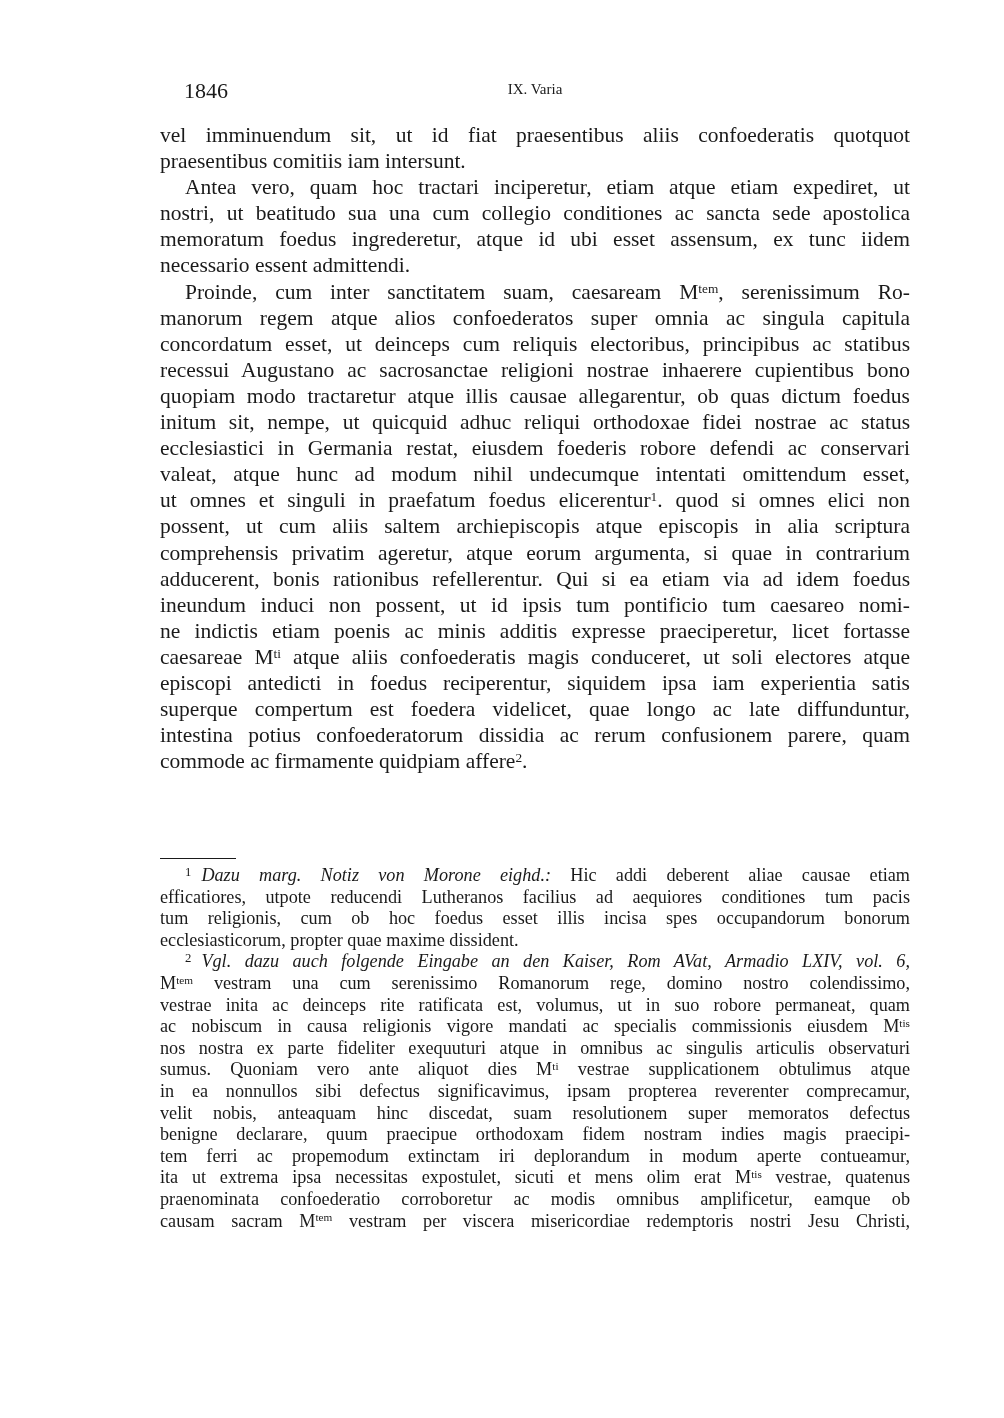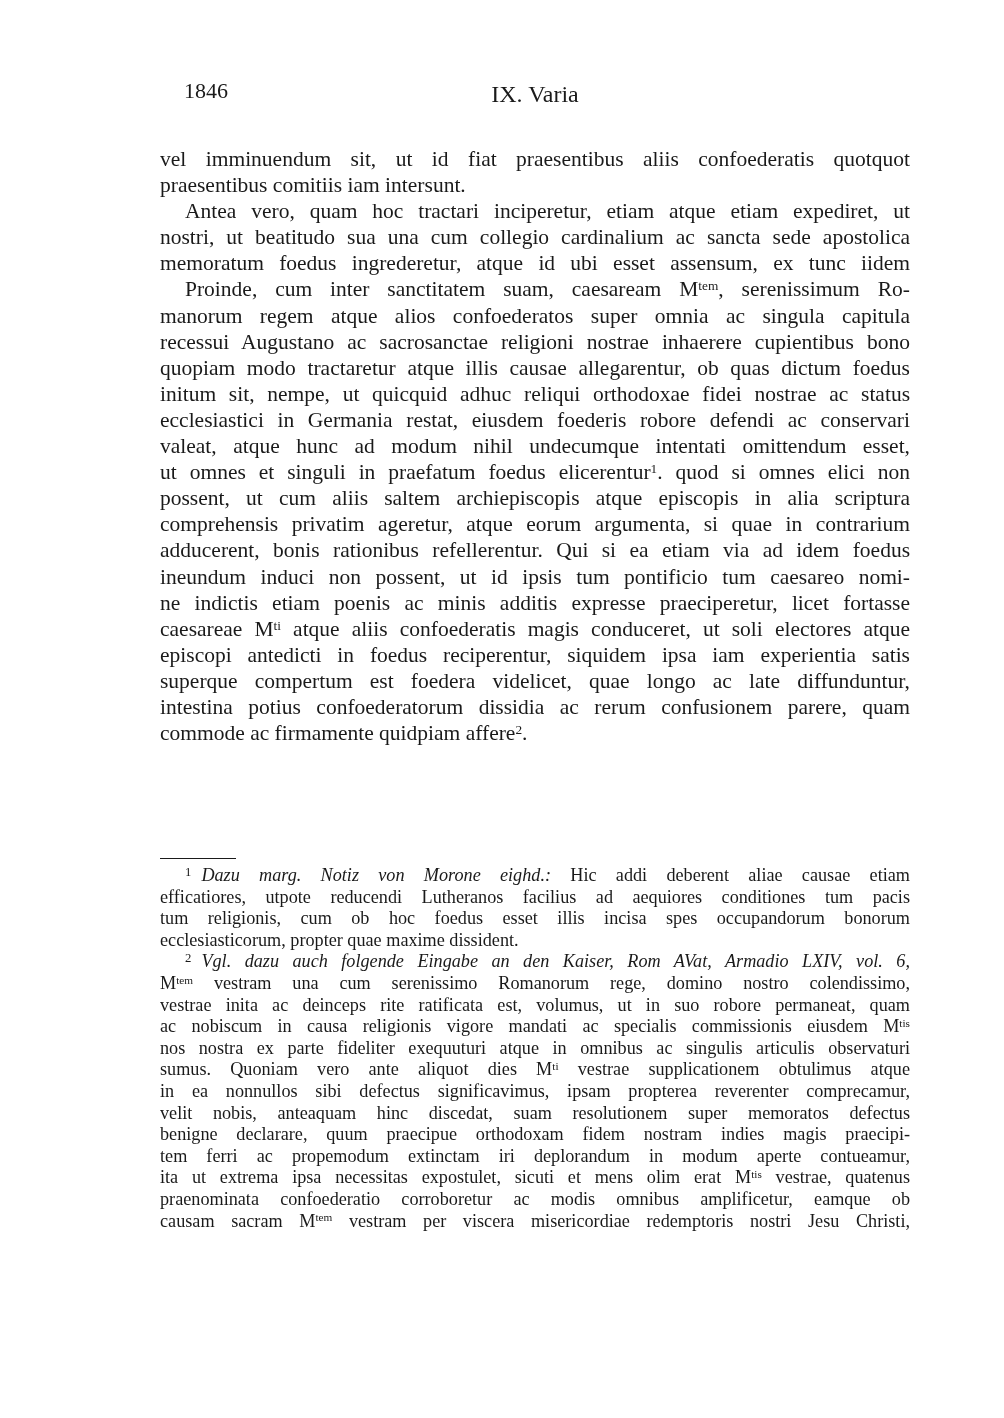--- a/index.html
+++ b/index.html
@@ -1,21 +1,21 @@
 <!DOCTYPE html>
 <html><head>
 <meta charset="utf-8">
 <style>
   html, body { margin: 0; padding: 0; background: #ffffff; }
   body { width: 1004px; height: 1418px; position: relative; overflow: hidden;
          font-family: "Liberation Serif", "DejaVu Serif", serif; color: #1a1a1a; }
   .header { position: absolute; top: 78px; left: 160px; width: 750px; height: 30px; }
   .page-number { position: absolute; left: 0; top: 0; font-size: 22px; margin-left: 24px; }
-  .running-head { position: absolute; left: 0; width: 750px; top: 3px; text-align: center; font-size: 24px; }
-  .body-text { position: absolute; left: 160px; top: 122px; width: 750px; margin-top: 24px; }
+  .running-head { position: absolute; left: 0; width: 750px; top: 3px; text-align: center; font-size: 15px; }
+  .body-text { position: absolute; left: 160px; top: 122px; width: 750px; }
   .line { display: block; height: 26.1px; line-height: 26.1px; font-size: 21.5px;
           text-align: justify; text-align-last: justify; white-space: nowrap; }
   .line.last { text-align-last: left; }
   .line.indent { padding-left: 25px; }
   sup { font-size: 0.62em; vertical-align: 0; position: relative; top: -0.45em; line-height: 0; }
   .fn-rule { position: absolute; left: 160px; top: 858px; width: 76px; border-top: 1px solid #1a1a1a; }
   .footnotes { position: absolute; left: 160px; top: 865px; width: 750px; }
   .fline { display: block; height: 21.6px; line-height: 21.6px; font-size: 18.2px;
            text-align: justify; text-align-last: justify; white-space: nowrap; }
   .fline.last { text-align-last: left; }
@@ -31,26 +31,28 @@
   <span class="running-head">IX. Varia</span>
 </div>
 
 <div class="body-text" id="body-text">
     <div>
       <span class="line">vel imminuendum sit, ut id fiat praesentibus aliis confoederatis quotquot</span>
       <span class="line last">praesentibus comitiis iam intersunt.</span>
     </div>
     <div>
       <span class="line indent">Antea vero, quam hoc tractari inciperetur, etiam atque etiam expediret, ut</span>
-      <span class="line">nostri, ut beatitudo sua una cum collegio cardinalium ac sancta sede apostolica</span>
+      <span class="line">nostri, ut beatitudo sua una cum collegio conditiones ac sancta sede apostolica</span>
       <span class="line">memoratum foedus ingrederetur, atque id ubi esset assensum, ex tunc iidem</span>
+      <span class="line last">necessario essent admittendi.</span>
     </div>
     <div>
       <span class="line indent">Proinde, cum inter sanctitatem suam, caesaream M<sup>tem</sup>, serenissimum Ro-</span>
       <span class="line">manorum regem atque alios confoederatos super omnia ac singula capitula</span>
+      <span class="line">concordatum esset, ut deinceps cum reliquis electoribus, principibus ac statibus</span>
       <span class="line">recessui Augustano ac sacrosanctae religioni nostrae inhaerere cupientibus bono</span>
       <span class="line">quopiam modo tractaretur atque illis causae allegarentur, ob quas dictum foedus</span>
       <span class="line">initum sit, nempe, ut quicquid adhuc reliqui orthodoxae fidei nostrae ac status</span>
       <span class="line">ecclesiastici in Germania restat, eiusdem foederis robore defendi ac conservari</span>
       <span class="line">valeat, atque hunc ad modum nihil undecumque intentati omittendum esset,</span>
       <span class="line">ut omnes et singuli in praefatum foedus elicerentur<sup>1</sup>. quod si omnes elici non</span>
       <span class="line">possent, ut cum aliis saltem archiepiscopis atque episcopis in alia scriptura</span>
       <span class="line">comprehensis privatim ageretur, atque eorum argumenta, si quae in contrarium</span>
       <span class="line">adducerent, bonis rationibus refellerentur. Qui si ea etiam via ad idem foedus</span>
       <span class="line">ineundum induci non possent, ut id ipsis tum pontificio tum caesareo nomi-</span>

